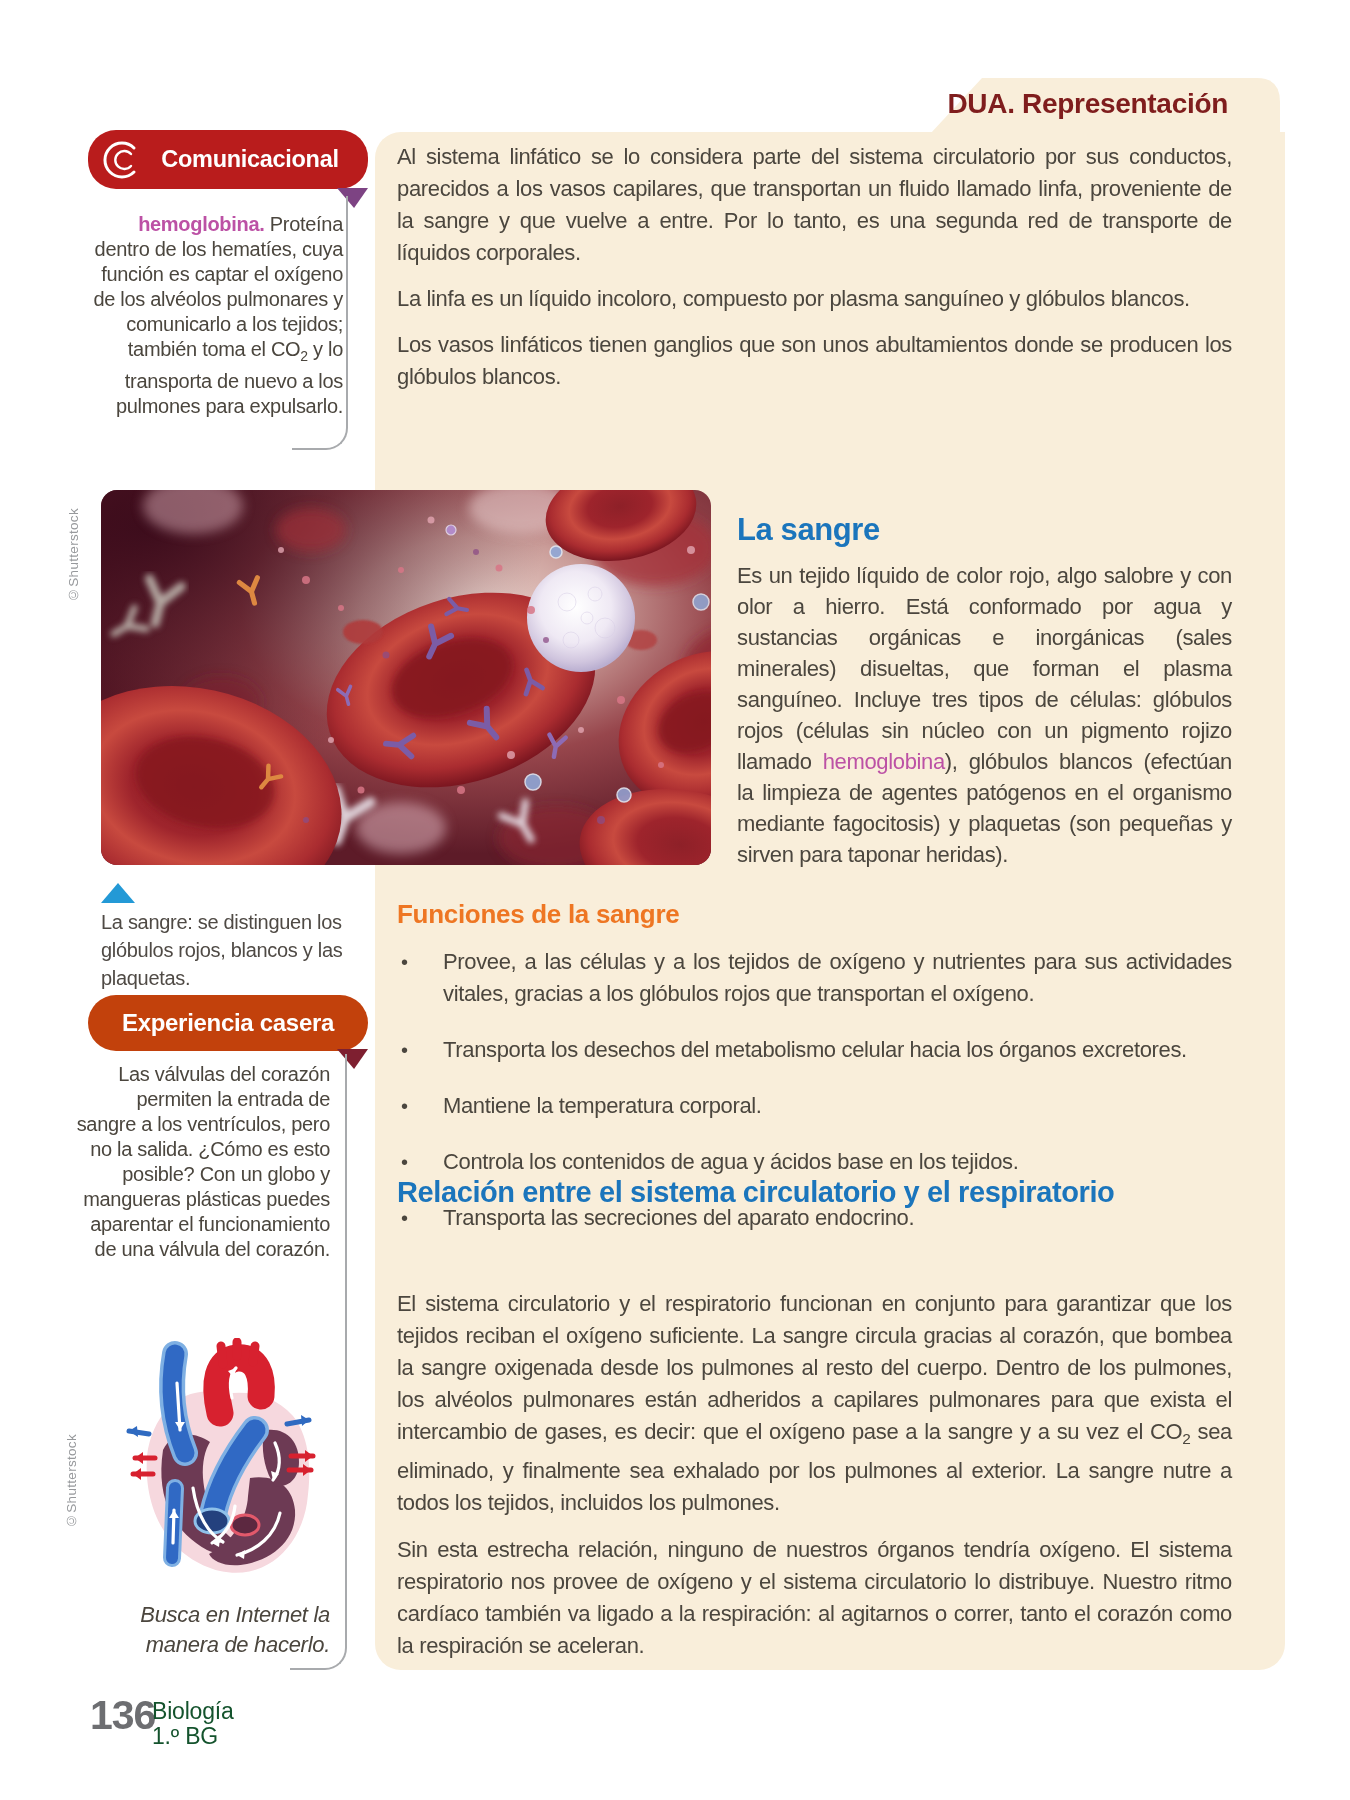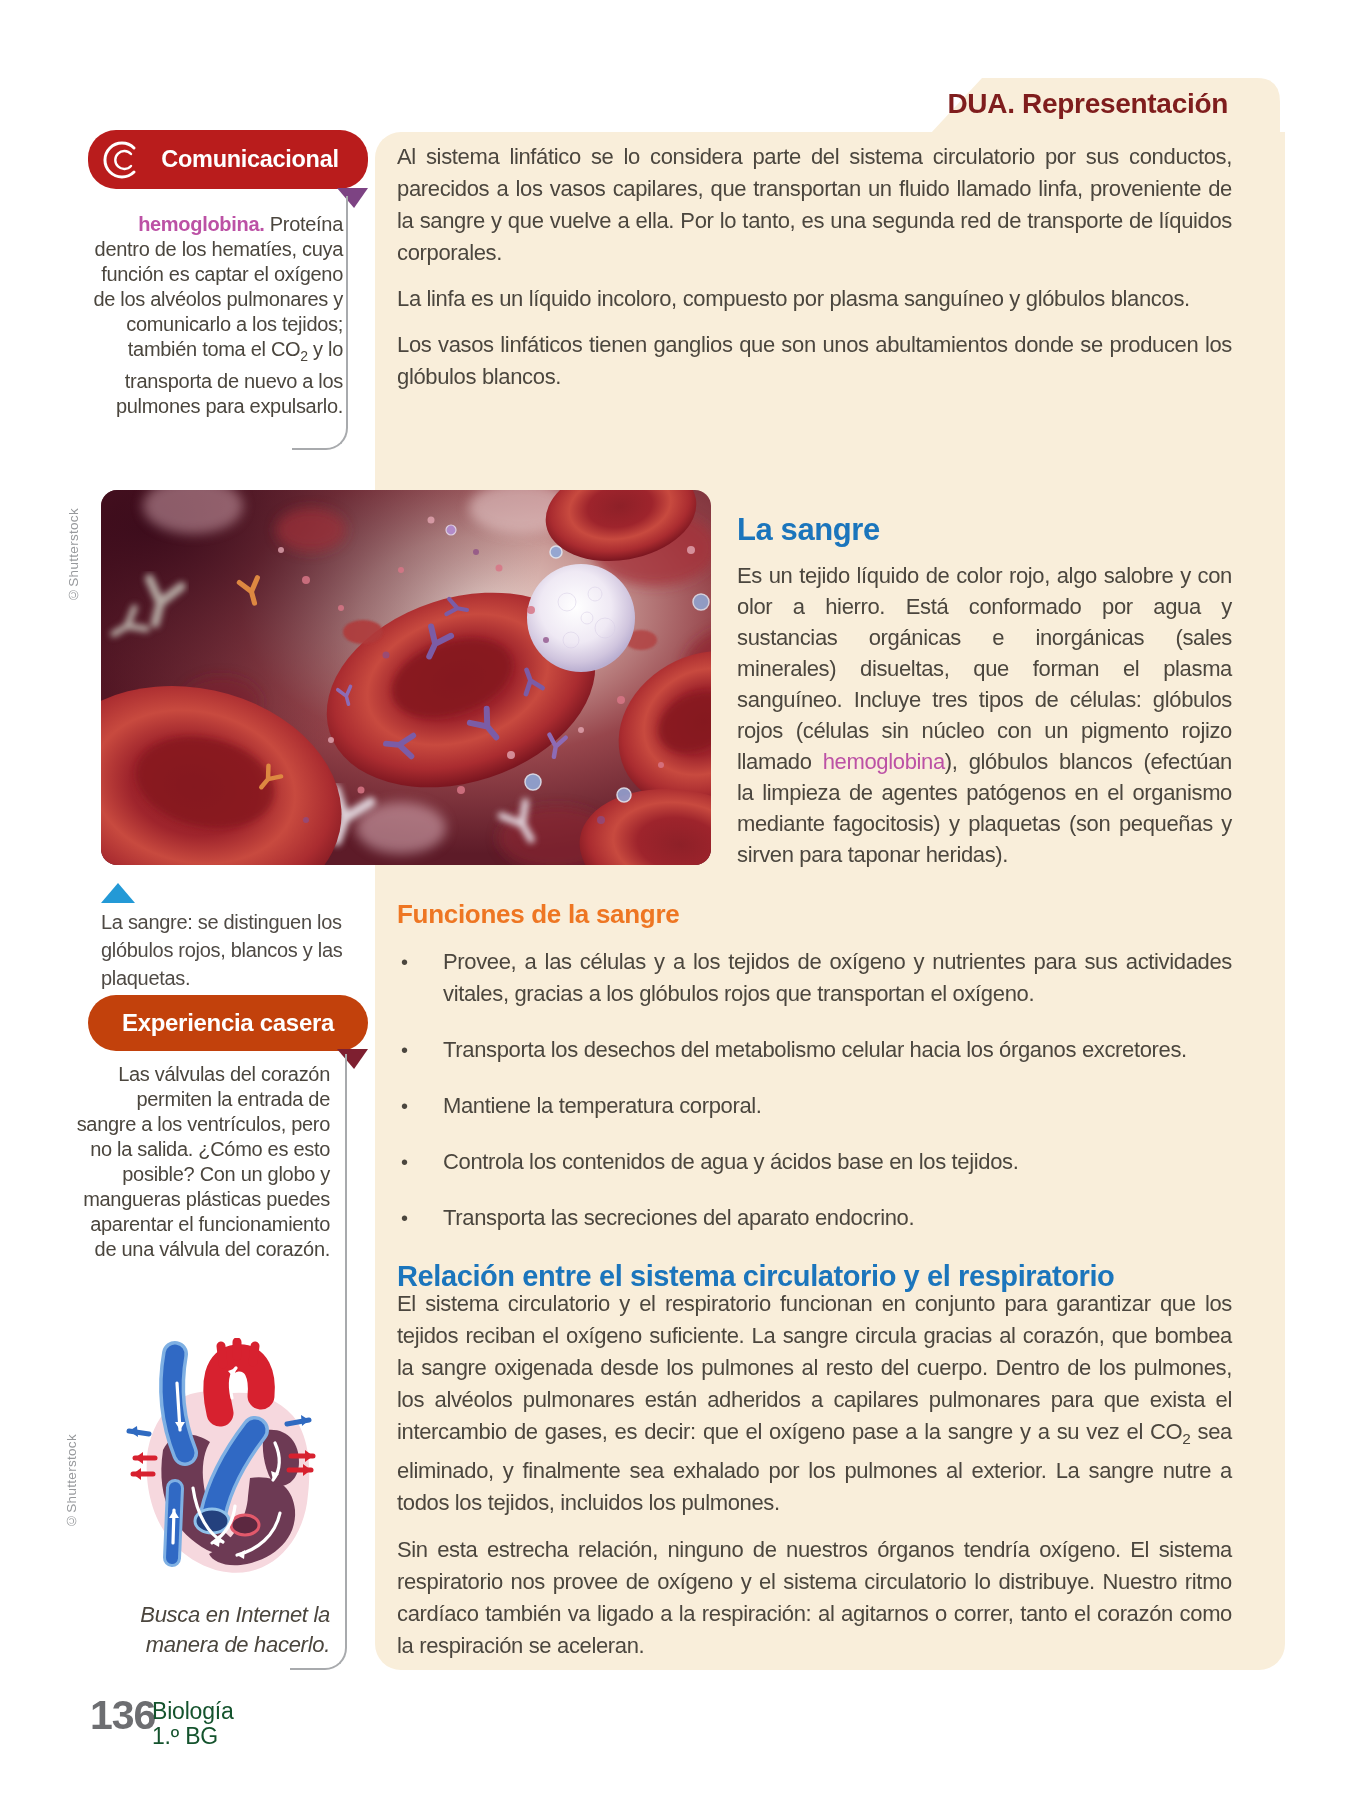--- a/index.html
+++ b/index.html
@@ -26,21 +26,21 @@
   .intro{left:397px;top:141px;width:835px;}
   .intro p{margin:0 0 14px 0;}
   .h-sangre{left:737px;top:512px;font-size:31px;font-weight:bold;color:#1b75bc;letter-spacing:-0.4px;}
   .sangre-body{left:737px;top:560px;width:495px;line-height:31px;}
   .term-magenta{color:#bc51a5;}
   .h-funciones{left:397px;top:899px;font-size:26px;font-weight:bold;color:#ee7623;letter-spacing:-0.3px;}
   .bullets{left:397px;top:946px;width:835px;}
   .bullets .bi{display:flex;margin-bottom:24px;}
   .bullets .dot{width:42px;flex:0 0 42px;font-size:20px;line-height:32px;color:#4b463e;padding-left:4px;}
   .bullets .bt{flex:1;}
-  .h-relacion{left:397px;top:1260px;font-size:29px;font-weight:bold;color:#1b75bc;letter-spacing:-0.4px;}
+  .h-relacion{left:397px;top:1176px;font-size:29px;font-weight:bold;color:#1b75bc;letter-spacing:-0.4px;}
   .relacion{left:397px;top:1288px;width:835px;}
   .relacion p{margin:0 0 15px 0;}
   sub{font-size:70%;}
 
   
   .pill{border-radius:28px;color:#ffffff;display:flex;align-items:center;}
   .pill-com{left:88px;top:130px;width:280px;height:59px;background:#b91c1c;}
   .pill-com .icon{margin-left:12px;width:46px;height:46px;flex:0 0 46px;}
   .pill-com .lbl{flex:1;text-align:center;font-size:23.5px;font-weight:bold;letter-spacing:-0.3px;padding-right:14px;}
   .fold-com{left:337px;top:188px;width:31px;height:20px;background:#7d4383;
@@ -81,21 +81,21 @@
 
 <div class="abs panel"></div>
 <div class="abs dua-tab">
   <svg width="360" height="58" viewBox="0 0 360 58">
     <path d="M 5,58 L 57,2 L 332,2 Q 355,2 355,26 L 355,58 Z" fill="#f9eeda"></path>
   </svg>
 </div>
 <div class="abs dua-text"><span>DUA.</span><span> Representación</span></div>
 
 <div class="abs intro maintext">
-  <p>Al sistema linfático se lo considera parte del sistema circulatorio por sus conductos, parecidos a los vasos capilares, que transportan un fluido llamado linfa, proveniente de la sangre y que vuelve a ella. Por lo tanto, es una segunda red de transporte de líquidos corporales.</p>
+  <p>Al sistema linfático se lo considera parte del sistema circulatorio por sus conductos, parecidos a los vasos capilares, que transportan un fluido llamado linfa, proveniente de la sangre y que vuelve a entre. Por lo tanto, es una segunda red de transporte de líquidos corporales.</p>
   <p>La linfa es un líquido incoloro, compuesto por plasma sanguíneo y glóbulos blancos.</p>
   <p>Los vasos linfáticos tienen ganglios que son unos abultamientos donde se producen los glóbulos blancos.</p>
 </div>
 
 <div class="abs pill pill-com">
   <span class="icon">
     <svg width="46" height="46" viewBox="0 0 46 46">
       <path d="M34 11 A17 17 0 1 0 34 35" fill="none" stroke="#ffffff" stroke-width="3" stroke-linecap="round"></path>
       <path d="M31 17 A9 9 0 1 0 31 29" fill="none" stroke="#ffffff" stroke-width="2.4" stroke-linecap="round"></path>
     </svg>

